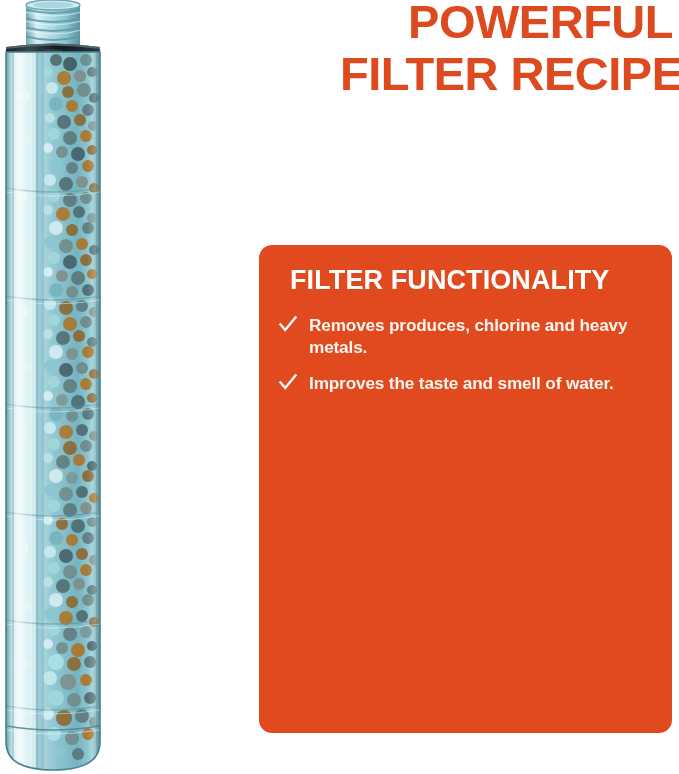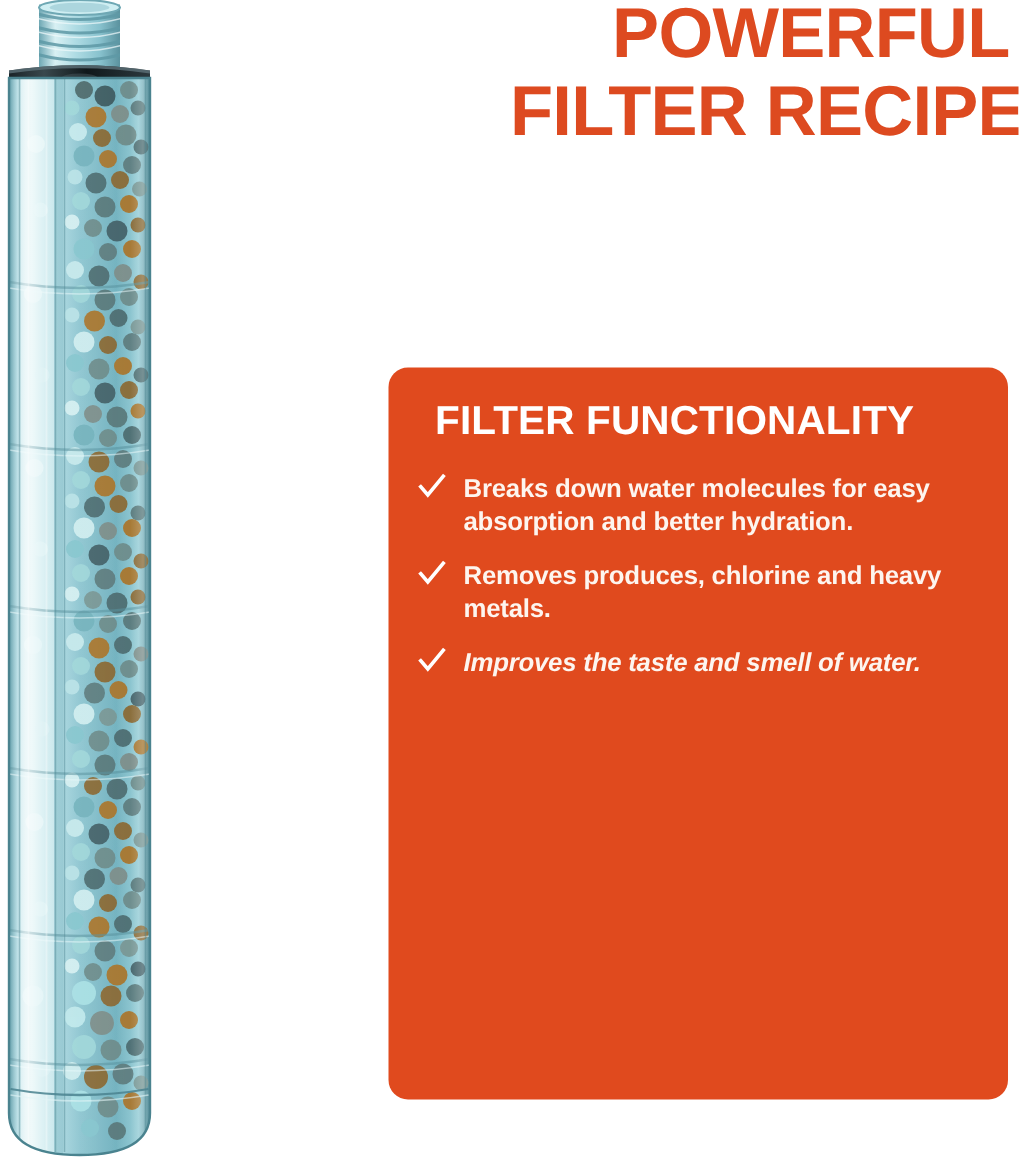--- a/index.html
+++ b/index.html
@@ -63,21 +63,21 @@
     position: relative;
     padding-left: 31px;
     margin-bottom: 14px;
     color: #FDF5EF;
     font-family: "Liberation Sans", sans-serif;
     font-weight: bold;
     font-size: 17.2px;
     line-height: 22px;
     letter-spacing: -0.15px;
   }
-  .bullet-item:last-child { margin-bottom: 0; font-style: italic; }
+  .bullet-item:last-child { margin-bottom: 0; }
   .check-icon {
     position: absolute;
     left: 0;
     top: 1px;
     width: 20px;
     height: 20px;
     display: block;
   }
   .check-icon svg { display: block; }
   .bullet-text { display: block; }
@@ -389,28 +389,20 @@
       <path d="M7,730 Q53,738 99,730" fill="none" stroke="#E2F5F7" stroke-width="1" opacity="0.6"></path>
     </g>
   </svg>
 </div>
 
 <div id="functionality-card">
   <h2 id="card-title">FILTER FUNCTIONALITY</h2>
 
   <ul class="bullet-list">
 
-    <li class="bullet-item">
-      <span class="check-icon">
-        <svg width="20" height="20" viewBox="0 0 20 20" xmlns="http://www.w3.org/2000/svg">
-          <path d="M2.5 9.5 L7.2 15 L17.5 2.5" fill="none" stroke="#FFFFFF" stroke-width="2.4" stroke-linecap="square" stroke-linejoin="miter"></path>
-        </svg>
-      </span>
-      <span class="bullet-text">Breaks down water molecules for easy absorption and better hydration.</span>
-    </li>
 
 
     <li class="bullet-item">
       <span class="check-icon">
         <svg width="20" height="20" viewBox="0 0 20 20" xmlns="http://www.w3.org/2000/svg">
           <path d="M2.5 9.5 L7.2 15 L17.5 2.5" fill="none" stroke="#FFFFFF" stroke-width="2.4" stroke-linecap="square" stroke-linejoin="miter"></path>
         </svg>
       </span>
       <span class="bullet-text">Removes produces, chlorine and heavy metals.</span>
     </li>

